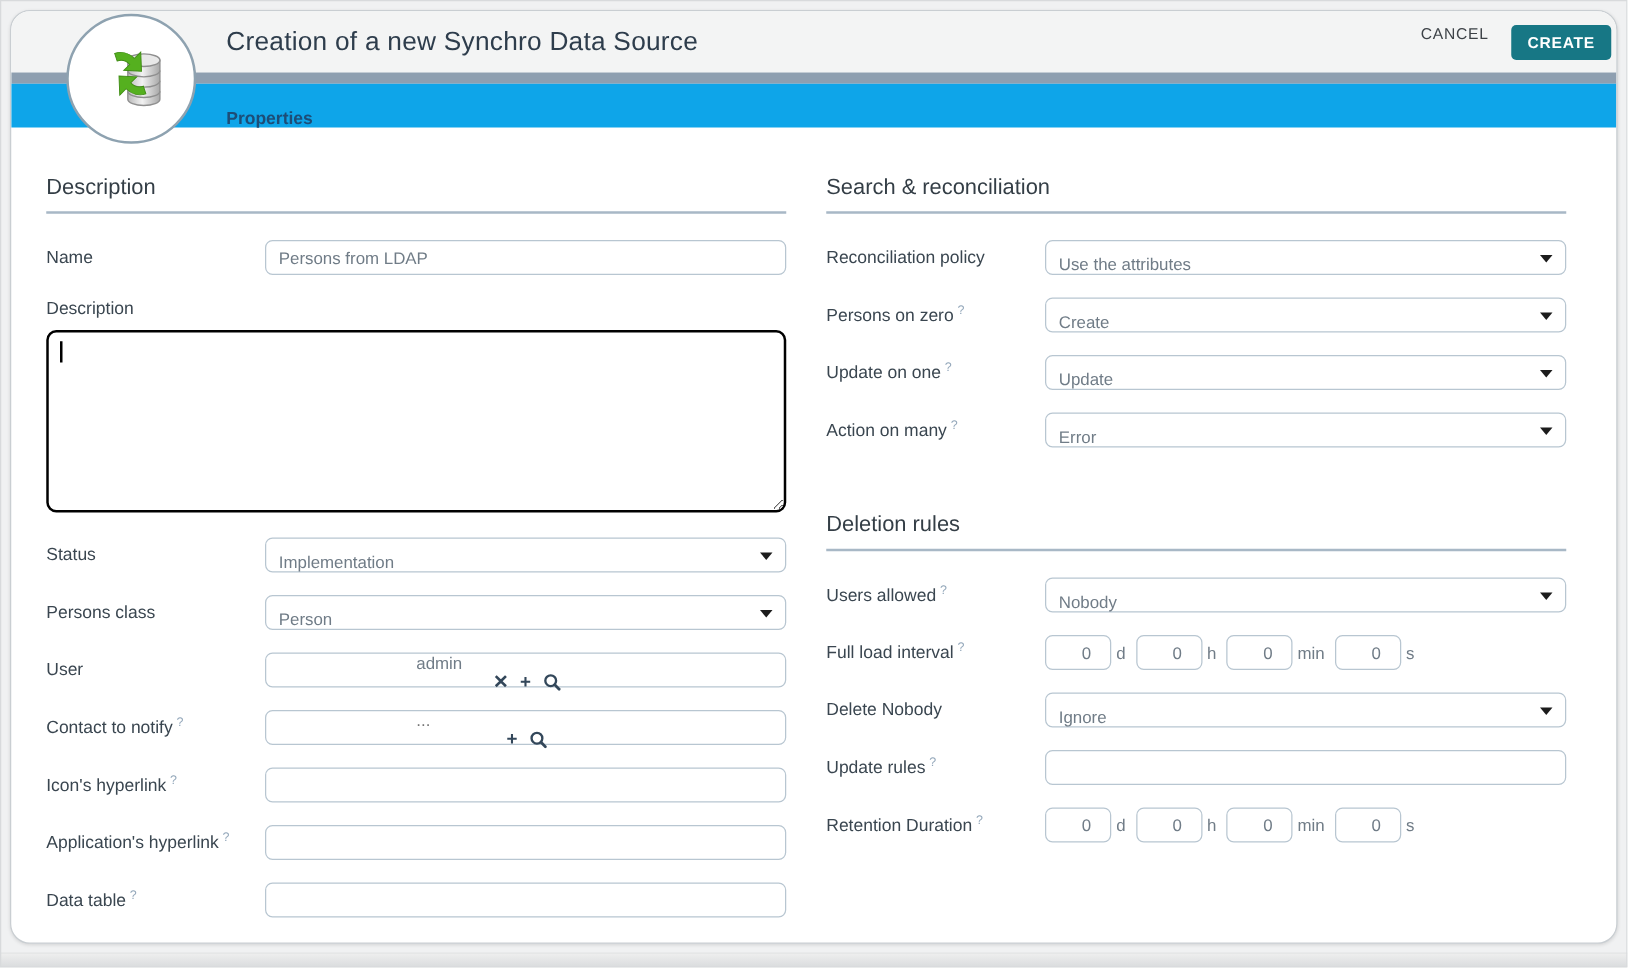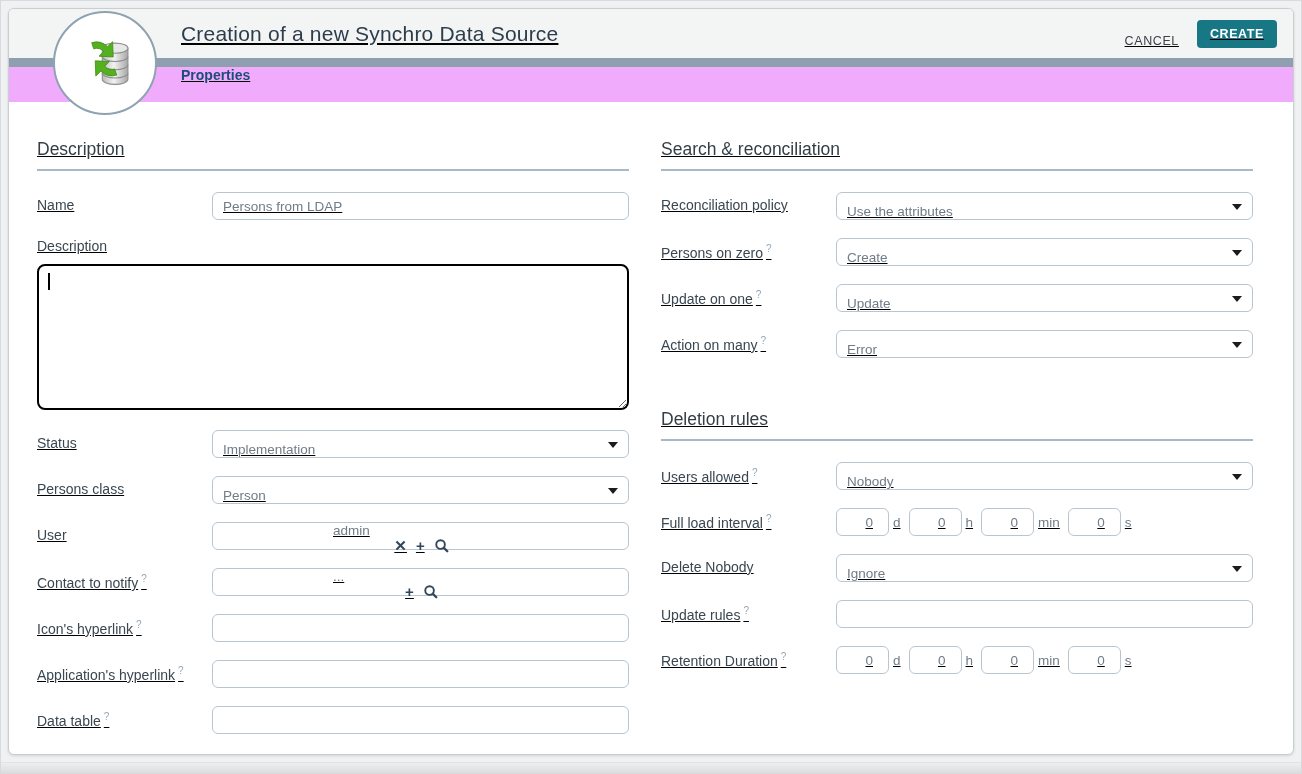--- a/index.html
+++ b/index.html
@@ -9,36 +9,35 @@
     background: #f0f1f2;
     position: relative;
     overflow: hidden;
   }
   .frame { position: absolute; inset: 0; border: 1px solid #d8dadc; pointer-events: none; z-index: 50; }
   .bottom-band { position: absolute; left: 0; right: 0; bottom: 0; height: 12px;
     background: linear-gradient(#eeeeee, #d9dbdd); border-top: 1px solid #e2e3e4; }
 
   .window {
     position: absolute; left: 8px; top: 8px; width: 1286px; height: 747px;
-    background: #ffffff; border: 1px solid #c9ced2; border-radius: 6px;
+    background: #ffffff; border: 1px solid #c9ced2; border-radius: 16px;
     box-shadow: 0 1px 3px rgba(0,0,0,.12);
     overflow: hidden;
-    text-decoration: underline;
   }
 
   
   .titlebar { height: 49px; background: #f3f4f4; display: flex; align-items: center; }
   .page-title { margin-left: 172px; font-size: 21px; color: #2e3d4c; letter-spacing: .2px; }
-  .titlebar-actions { margin-left: auto; margin-right: 16px; display: flex; align-items: flex-end; gap: 18px; }
+  .titlebar-actions { margin-left: auto; margin-right: 4px; display: flex; align-items: flex-start; gap: 18px; }
   .cancel-btn { font-size: 12.5px; letter-spacing: .6px; color: #3d4247; background: none; border: none;
     cursor: pointer; font-family: inherit; }
   .create-btn { font-size: 12.5px; letter-spacing: .6px; color: #ffffff; background: #177785;
     border: none; border-radius: 4px; padding: 7px 13px; font-weight: bold; cursor: pointer; font-family: inherit; }
   .accent-bar { height: 9px; background: #8e9fb0; }
-  .tabs-row { height: 35px; background: #f0abfc; display: flex; align-items: flex-start; }
+  .tabs-row { height: 35px; background: #0ea5e9; display: flex; align-items: flex-end; }
   .tab { margin-left: 172px; font-size: 14px; font-weight: bold; color: #1d4d77; cursor: pointer; }
 
   .obj-icon-circle {
     position: absolute; left: 44px; top: 2px; width: 104px; height: 104px;
     background: #ffffff; border: 2px solid #8ea2b0; border-radius: 50%;
     display: flex; align-items: center; justify-content: center; z-index: 5;
   }
 
   
   .content { display: grid; grid-template-columns: 1fr 1fr; column-gap: 32px; padding: 37px 40px 0 28px; }

